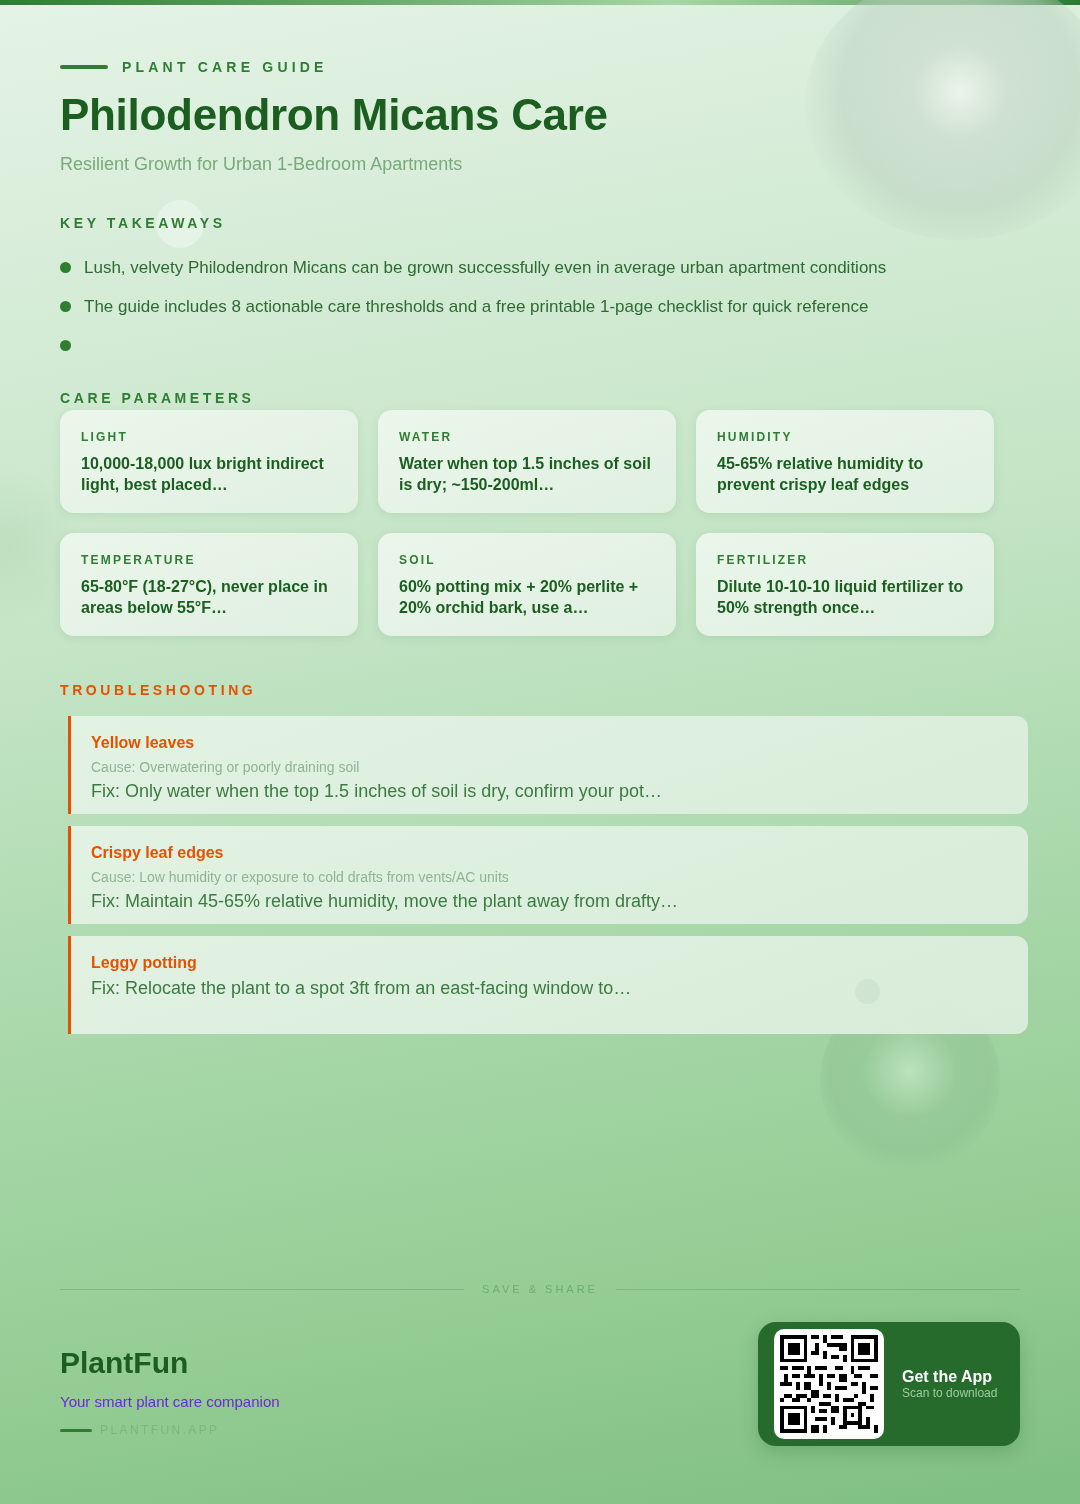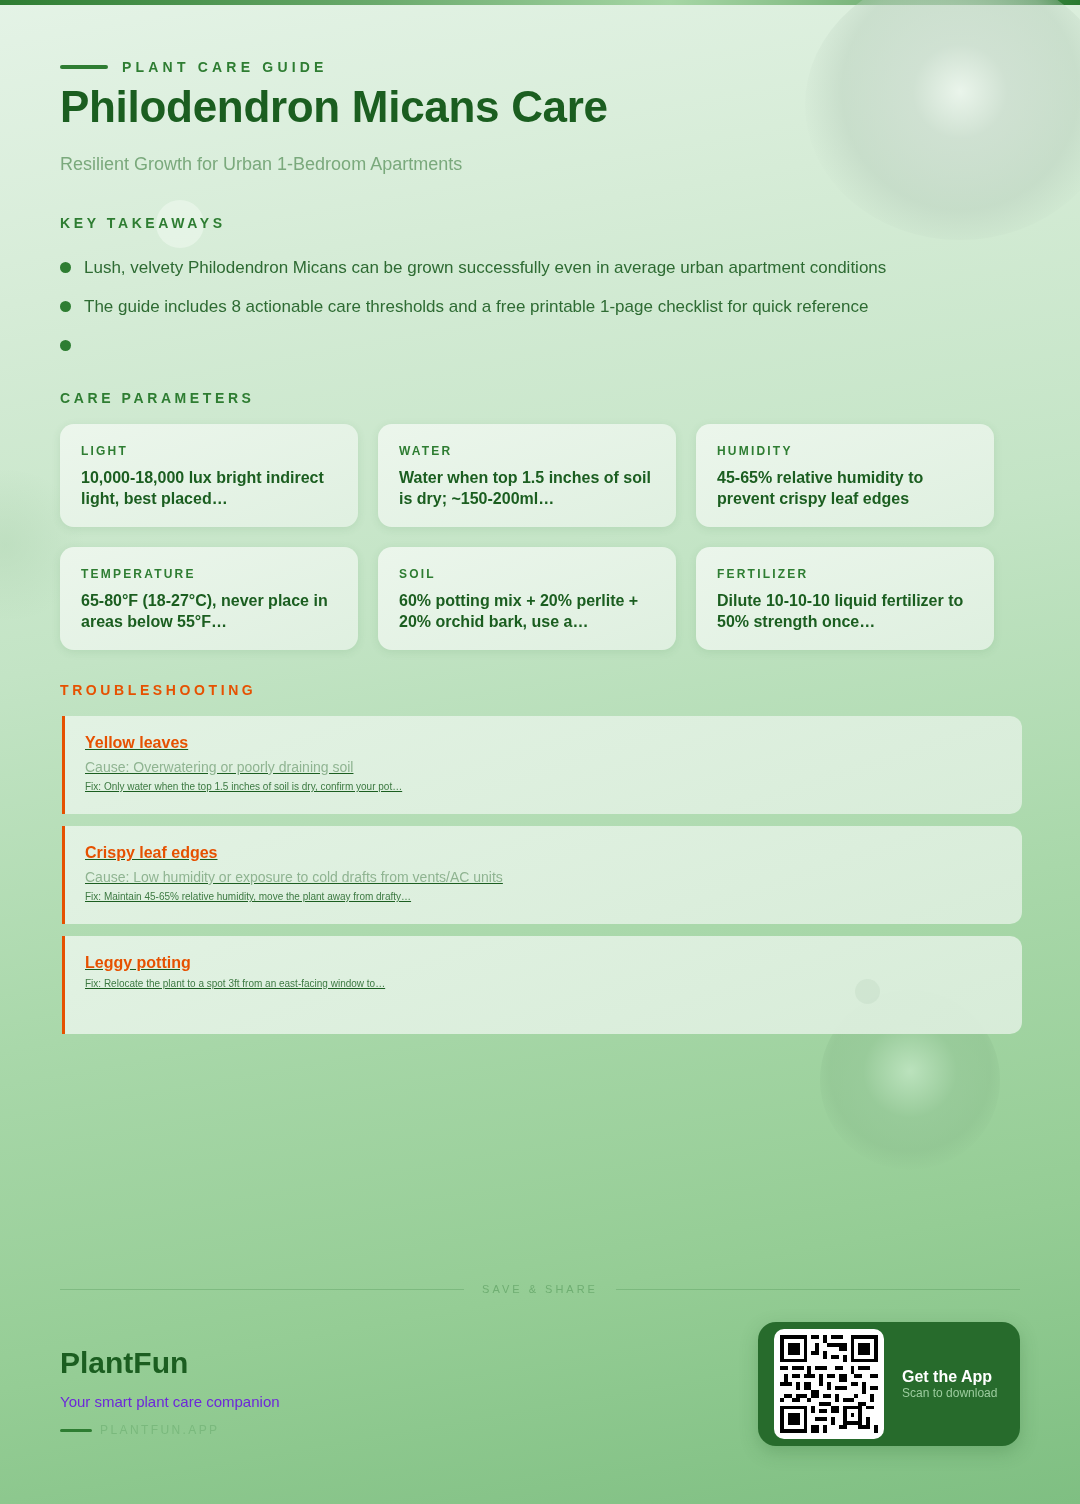--- a/index.html
+++ b/index.html
@@ -33,50 +33,50 @@
   }
   .blob-dot2 {
     left: 855px; top: 979px; width: 25px; height: 25px;
     background: rgba(190,215,192,0.35);
   }
   .content { position: absolute; left: 60px; top: 0; width: 960px; }
 
   .eyebrow { position: absolute; left: 0; top: 59px; display: flex; align-items: center; }
   .eyebrow-line { width: 48px; height: 4px; background: #2e7d32; border-radius: 2px; margin-right: 14px; }
   .eyebrow-text { font-size: 14px; font-weight: 700; letter-spacing: 4.2px; color: #2e7d32; }
-  .title { position: absolute; left: 0; top: 82px; font-size: 44px; font-weight: 700; color: #1b5e20; letter-spacing: -0.3px; white-space: nowrap; }
+  .title { position: absolute; left: 0; top: 90px; font-size: 44px; font-weight: 700; color: #1b5e20; letter-spacing: -0.3px; white-space: nowrap; }
   .subtitle { position: absolute; left: 0; top: 154px; font-size: 18px; color: #7aa97c; white-space: nowrap; }
 
   .section-label { position: absolute; left: 0; font-size: 14px; font-weight: 700; letter-spacing: 3.6px; color: #2e7d32; white-space: nowrap; }
   .section-label.orange { color: #e65100; }
 
   .takeaways { position: absolute; left: 0; top: 250px; width: 960px; list-style: none; }
   .takeaway { display: flex; align-items: center; height: 39px; }
   .bullet { width: 11px; height: 11px; border-radius: 50%; background: #2e7d32; margin-right: 13px; margin-top: -4px; flex-shrink: 0; }
   .takeaway-text { font-size: 17px; color: #2e6b33; white-space: nowrap; margin-top: -3px; }
 
-  .params { position: absolute; left: 0; top: 424px; width: 922px; display: grid; grid-template-columns: repeat(3, 298px); column-gap: 14px; row-gap: 15px; gap: 20px; }
+  .params { position: absolute; left: 0; top: 410px; width: 922px; display: grid; grid-template-columns: repeat(3, 298px); column-gap: 14px; row-gap: 15px; gap: 20px; }
   .param-card {
     height: 103px; border-radius: 14px; padding: 20px 20px 0 21px;
     background: linear-gradient(160deg, rgba(238,247,238,0.93), rgba(226,241,227,0.9));
     box-shadow: 0 2px 8px rgba(60,120,65,0.12);
   }
   .param-label { font-size: 12px; font-weight: 700; letter-spacing: 2.2px; color: #2e7d32; }
   .param-value { margin-top: 9px; font-size: 16px; font-weight: 600; line-height: 21px; color: #1b5e20; }
 
-  .trouble { position: absolute; left: 2px; top: 716px; width: 960px; text-decoration: underline; }
+  .trouble { position: absolute; left: 8px; top: 716px; width: 960px; }
   .trouble-card {
     position: relative; height: 98px; margin-bottom: 12px;
     border-left: 3px solid #e65100; border-radius: 0 12px 12px 0;
     background: linear-gradient(160deg, rgba(228,243,229,0.95), rgba(220,238,221,0.92));
     padding: 18px 20px 0 20px;
   }
   .trouble-title { font-size: 16px; font-weight: 700; color: #e65100; }
   .trouble-cause { margin-top: 7px; font-size: 14px; color: #8fb491; }
-  .trouble-fix { margin-top: 6px; font-size: 10px; color: #3d7a42; }
+  .trouble-fix { margin-top: 6px; font-size: 18px; color: #3d7a42; }
 
   .share-divider { position: absolute; left: 0; top: 1280px; width: 960px; height: 18px; display: flex; align-items: center; }
   .share-line { flex: 1; height: 1px; background: rgba(80,150,85,0.35); }
   .share-text { padding: 0 18px; font-size: 11px; letter-spacing: 3px; color: #6fae72; white-space: nowrap; }
 
   .brand { position: absolute; left: 0; top: 1346px; font-size: 30px; font-weight: 700; color: #1b5e20; }
   .brand-tagline { position: absolute; left: 0; top: 1393px; font-size: 15px; color: #6d28d9; white-space: nowrap; }
   .brand-url-row { position: absolute; left: 0; top: 1423px; display: flex; align-items: center; }
   .brand-url-line { width: 32px; height: 3px; background: #2e7d32; border-radius: 2px; margin-right: 8px; }
   .brand-url { font-size: 12px; letter-spacing: 2.4px; color: #7ab97d; }

